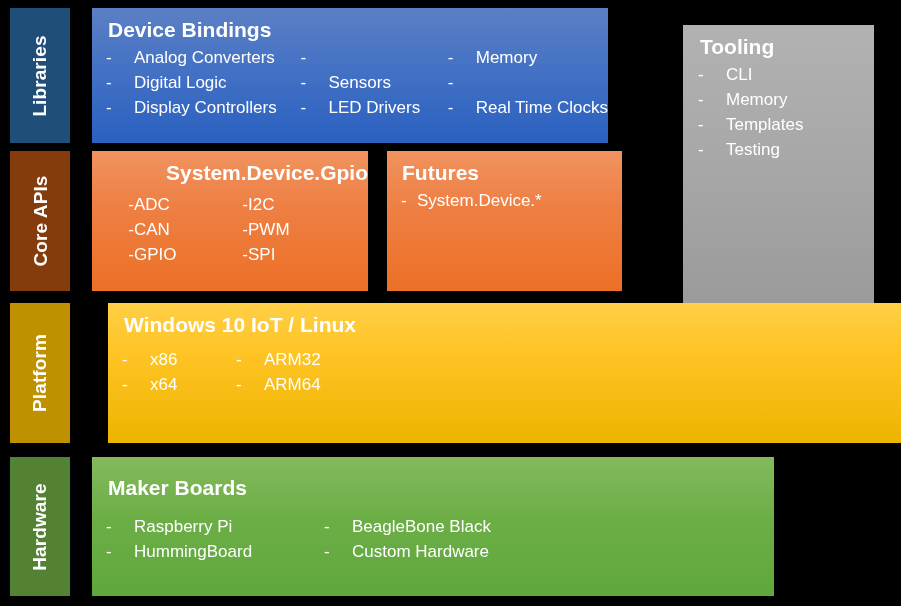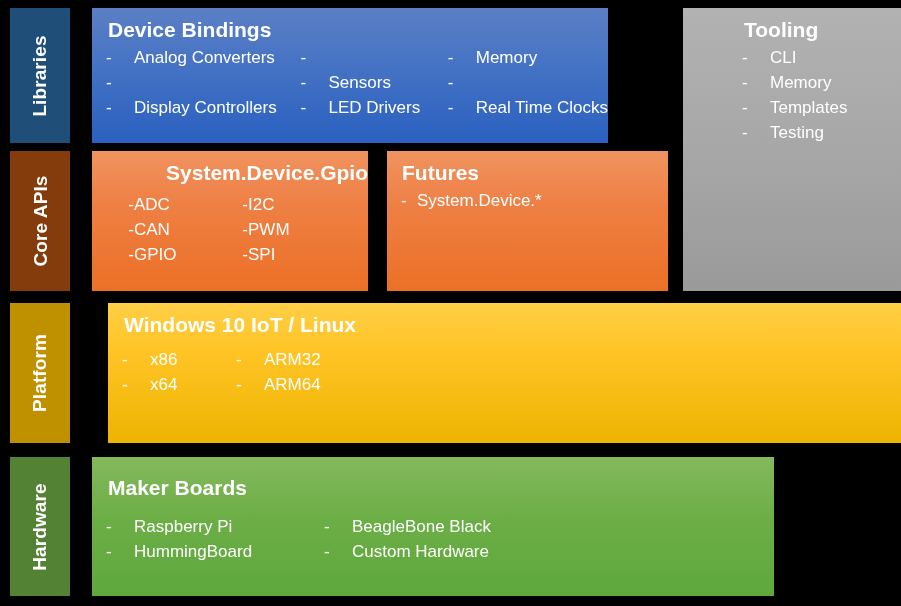--- a/index.html
+++ b/index.html
@@ -86,37 +86,36 @@
   }
   .btext { color: #ffffff; }
 
   
   .lbl-libraries { top: 8px; height: 135px; background: #1f4e79; }
   .pnl-bindings {
     top: 8px; left: 92px; width: 516px; height: 135px;
     background: linear-gradient(180deg, #5b7fc4 0%, #4472c4 45%, #2a60c0 100%);
   }
   .pnl-tooling {
-    top: 8px; left: 683px; width: 219px; height: 283px;
+    top: 25px; left: 683px; width: 191px; height: 283px;
     background: linear-gradient(180deg, #b2b2b2 0%, #a6a6a6 55%, #9a9a9a 100%);
-    padding-left: 44px;
   }
   .pnl-tooling .panel-title { margin-left: 17px; }
   .pnl-tooling .cols { margin-left: 15px; }
   .pnl-tooling .bullet { font-size: 17px; line-height: 25px; }
 
   
   .lbl-coreapis { top: 151px; height: 140px; background: #843c0c; }
   .pnl-gpio {
     top: 151px; left: 92px; width: 276px; height: 140px;
     background: linear-gradient(180deg, #f0935f 0%, #ee7f43 40%, #ec7026 100%);
     text-align: right;
   }
   .pnl-futures {
-    top: 151px; left: 387px; width: 281px; height: 140px;
+    top: 151px; left: 387px; width: 235px; height: 140px;
     background: linear-gradient(180deg, #f0935f 0%, #ee7f43 40%, #ec7026 100%);
   }
   .pnl-futures .panel-title { margin-left: 15px; }
   .pnl-futures .cols { margin-left: 14px; }
 
   
   .lbl-platform { top: 303px; height: 140px; background: #bf9000; }
   .pnl-platform {
     top: 303px; left: 92px; width: 798px; height: 140px;
     background: linear-gradient(180deg, #ffcf46 0%, #ffc425 35%, #edb400 100%);
@@ -143,20 +142,21 @@
   <div class="panel pnl-bindings">
     <div class="panel-title">Device Bindings</div>
     <div class="cols">
       <div class="col" style="width:222px">
         <div class="bullet">
           <span class="dash">-</span>
           <span class="btext">Analog Converters</span>
         </div>
         <div class="bullet">
           <span class="dash">-</span>
+          <span class="btext">Digital Logic</span>
         </div>
         <div class="bullet">
           <span class="dash">-</span>
           <span class="btext">Display Controllers</span>
         </div>
       </div>
       <div class="col" style="width:168px">
         <div class="bullet">
           <span class="dash">-</span>
         </div>

